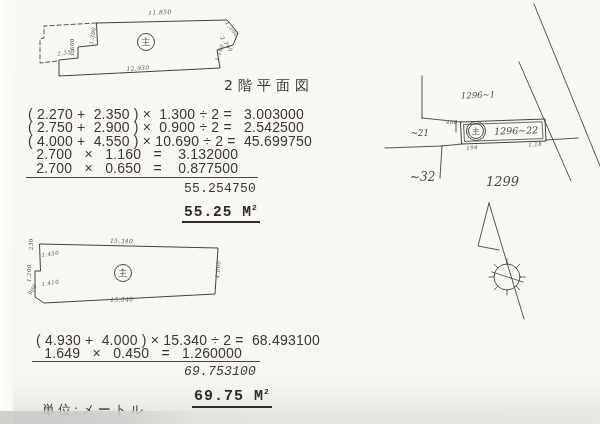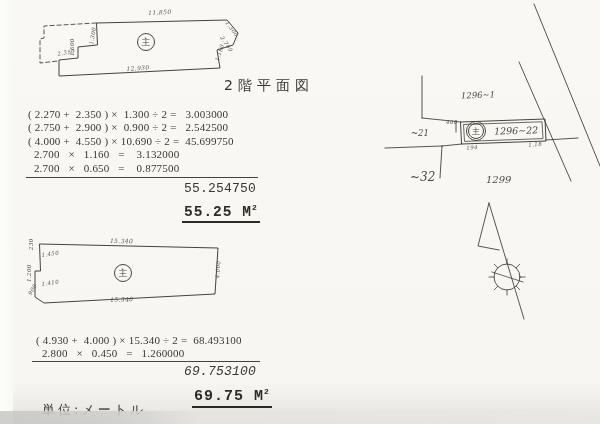--- a/index.html
+++ b/index.html
@@ -11,22 +11,22 @@
   }
   .left-margin { position:absolute; left:0; top:0; width:13px; height:424px;
     background:linear-gradient(90deg,#fdfdfb, #f9f8f4); }
   .bottom-band { position:absolute; left:0; bottom:0; width:600px; height:13px;
     background:linear-gradient(90deg,#c7c7c5 0px,#cfcfcd 120px,#e6e5e2 200px,#e9e8e5 100%); opacity:.85; }
   svg.lineart { position:absolute; left:0; top:0; }
   .txt { position:absolute; white-space:nowrap; color:#413e37; }
   .dim { font-family:"DejaVu Serif", serif; font-style:italic; font-size:6px;
          color:#56534c; letter-spacing:.4px; transform-origin:left top; }
   .dim-sm { font-size:5.5px; }
-  .calc { position:absolute; font-family:Liberation Serif, serif;
-          font-size:11px; line-height:13.4px; letter-spacing:.2px; color:#3a372f; }
+  .calc { position:absolute; font-family:Liberation Sans, sans-serif;
+          font-size:14px; line-height:13.4px; letter-spacing:.2px; color:#3a372f; }
   .calc-line { white-space:pre; }
   .rule { position:absolute; height:1px; background:#45423a; }
   .calc-total { position:absolute; font-family:"Liberation Mono",monospace; font-size:13px;
                 letter-spacing:.2px; color:#3a372f;text-align:center; }
   .area-result { position:absolute; font-family:"Liberation Mono",monospace; font-weight:bold;
                  color:#2e2b24; border-bottom:2px solid #2e2b24; padding:0 2px 1px 2px; letter-spacing:1px; }
   .area-result sup { font-size:8px; }
   .jp-title { position:absolute; font-family:"DejaVu Sans",sans-serif; font-size:14px;
               letter-spacing:5px; color:#38352e; }
   .sym-circle { position:absolute; border:1px solid #4a473f; border-radius:50%;
@@ -126,34 +126,34 @@
   <span class="txt dim dim-sm" style="left:41px; top:281px; transform:rotate(-8deg);">1.410</span>
   <span class="txt dim dim-sm" style="left:27px; top:293px; transform:rotate(-60deg);">900</span>
 
   <div class="sym-circle" style="left:114px; top:264px; width:18px; height:18px; font-size:9px;">
     <span>主</span>
   </div>
 
 
   <div class="calc" style="left:36px; top:334px;">
     <div class="calc-line">( 4.930 +  4.000 ) × 15.340 ÷ 2 =  68.493100</div>
-    <div class="calc-line">  2.800   ×   0.450   =   1.260000</div>
+    <div class="calc-line">  1.649   ×   0.450   =   1.260000</div>
   </div>
   <div class="rule" style="left:32px; top:361px; width:228px;"></div>
   <div class="calc-total" style="left:184px; top:364px;font-style:italic;">69.753100</div>
   <div class="area-result" style="left:192px; top:387px; font-size:15px;">
     <span>69.75 M</span><sup>2</sup>
   </div>
 
   <div class="unit-note" style="left:42px; top:401px;">単位:メートル</div>
 
   <span class="txt parcel" style="left:461px; top:90px; font-size:8.5px; transform:rotate(-2deg);">1296~1</span>
   <span class="txt parcel" style="left:411px; top:128px; font-size:8.5px;">~21</span>
   <span class="txt parcel" style="left:410px; top:170px; font-size:12px;">~32</span>
-  <span class="txt parcel" style="left:486px; top:174px; font-size:10px;">1299</span>
+  <span class="txt parcel" style="left:486px; top:174px; font-size:13px;">1299</span>
   <span class="txt parcel" style="left:494px; top:125px; font-size:9.5px; transform:rotate(-2deg);">1296~22</span>
 
   <div class="sym-circle" style="left:466px; top:121px; width:20px; height:20px; font-size:8px; padding:1px;">
     <div class="ring">
       <span>主</span>
     </div>
   </div>
 
   <span class="txt dim dim-sm" style="left:446px; top:119px;">400</span>
   <span class="txt dim dim-sm" style="left:466px; top:145px; transform:rotate(-6deg);">194</span>

